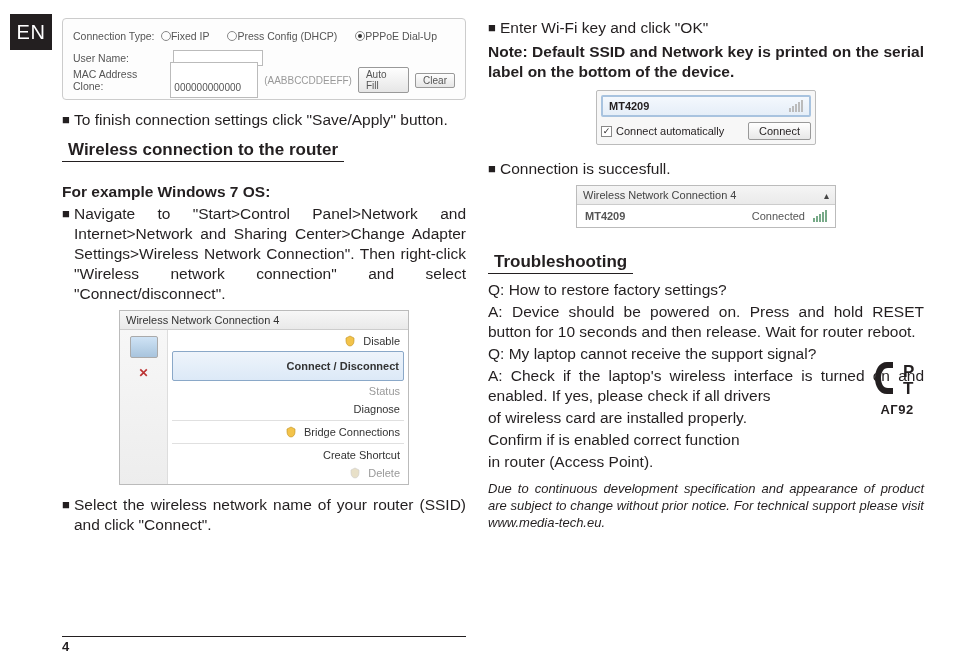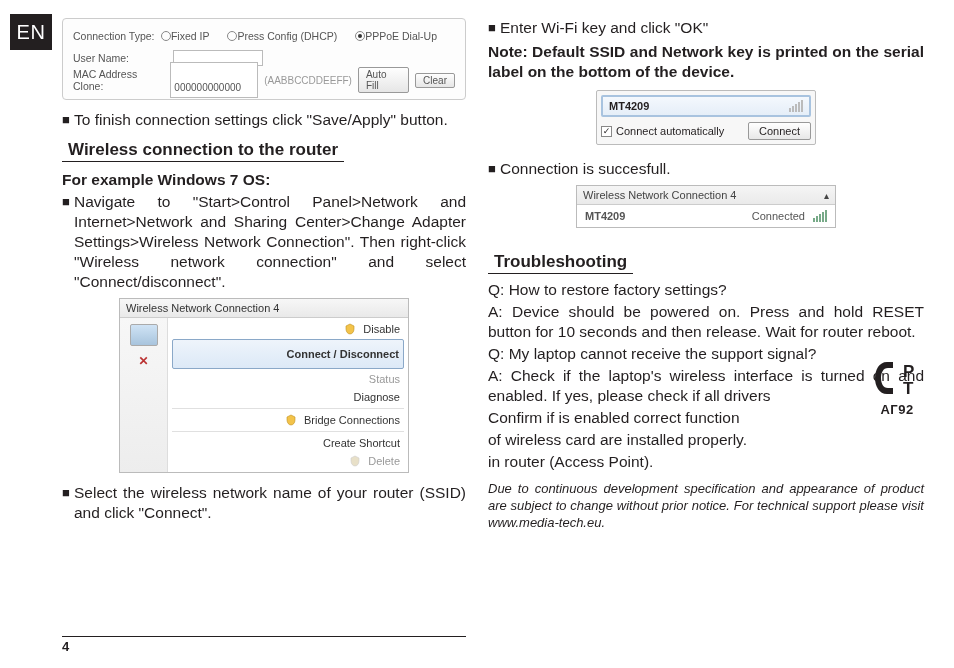--- a/index.html
+++ b/index.html
@@ -257,21 +257,21 @@
       </div>
     </div>
 
     <div class="bullet-row">
       <span class="sq">■</span>
       <span class="bt">To finish connection settings click "Save/Apply" button.</span>
     </div>
 
     <div><span class="section-hdr">Wireless connection to the router</span></div>
 
-    <div class="bold-line" style="margin-top:4px">For example Windows 7 OS:</div>
+    <div class="bold-line" style="margin-top:16px">For example Windows 7 OS:</div>
 
     <div class="bullet-row" style="margin-top:2px">
       <span class="sq">■</span>
       <span class="bt">Navigate to "Start&gt;Control Panel&gt;Network and Internet&gt;Network and Sharing Center&gt;Change Adapter Settings&gt;Wireless Network Connection". Then right-click "Wireless network connection" and select "Connect/disconnect".</span>
     </div>
 
     <div class="win-menu-wrap">
       <div class="win-menu">
         <div class="wm-title">
           <span>Wireless Network Connection 4</span>
@@ -379,22 +379,22 @@
     </div>
 
     <div style="margin-top:10px"><span class="section-hdr">Troubleshooting</span></div>
 
     <div class="qa">Q: How to restore factory settings?</div>
     <div class="qa">A: Device should be powered on. Press and hold RESET button for 10 seconds and then release. Wait for router reboot.</div>
     <div class="qa">Q: My laptop cannot receive the support signal?</div>
     <div class="qa">A: Check if the laptop's wireless interface is turned on and enabled. If yes, please check if all drivers</div>
 
     <div class="cert-wrap">
+      <div class="qa" style="text-align:left;padding-right:70px">of wireless card are installed properly.</div>
       <div class="qa" style="text-align:left;padding-right:70px">Confirm if is enabled correct function</div>
-      <div class="qa" style="text-align:left;padding-right:70px">of wireless card are installed properly.</div>
       <div class="qa" style="text-align:left;padding-right:70px">in router (Access Point).</div>
       <div class="cert">
         <svg width="48" height="40" viewBox="0 0 48 40">
           <path d="M14 4 C6 4 2 12 2 20 C2 28 6 36 14 36 L20 36 L20 30 L15 30 C10 30 8 25 8 20 C8 15 10 10 15 10 L20 10 L20 4 Z" fill="#231f20"></path>
           <text x="30" y="19" font-family="Arial" font-weight="700" font-size="17" fill="#231f20">P</text>
           <text x="30" y="36" font-family="Arial" font-weight="700" font-size="17" fill="#231f20">T</text>
         </svg>
         <div class="sub">АГ92</div>
       </div>
     </div>

